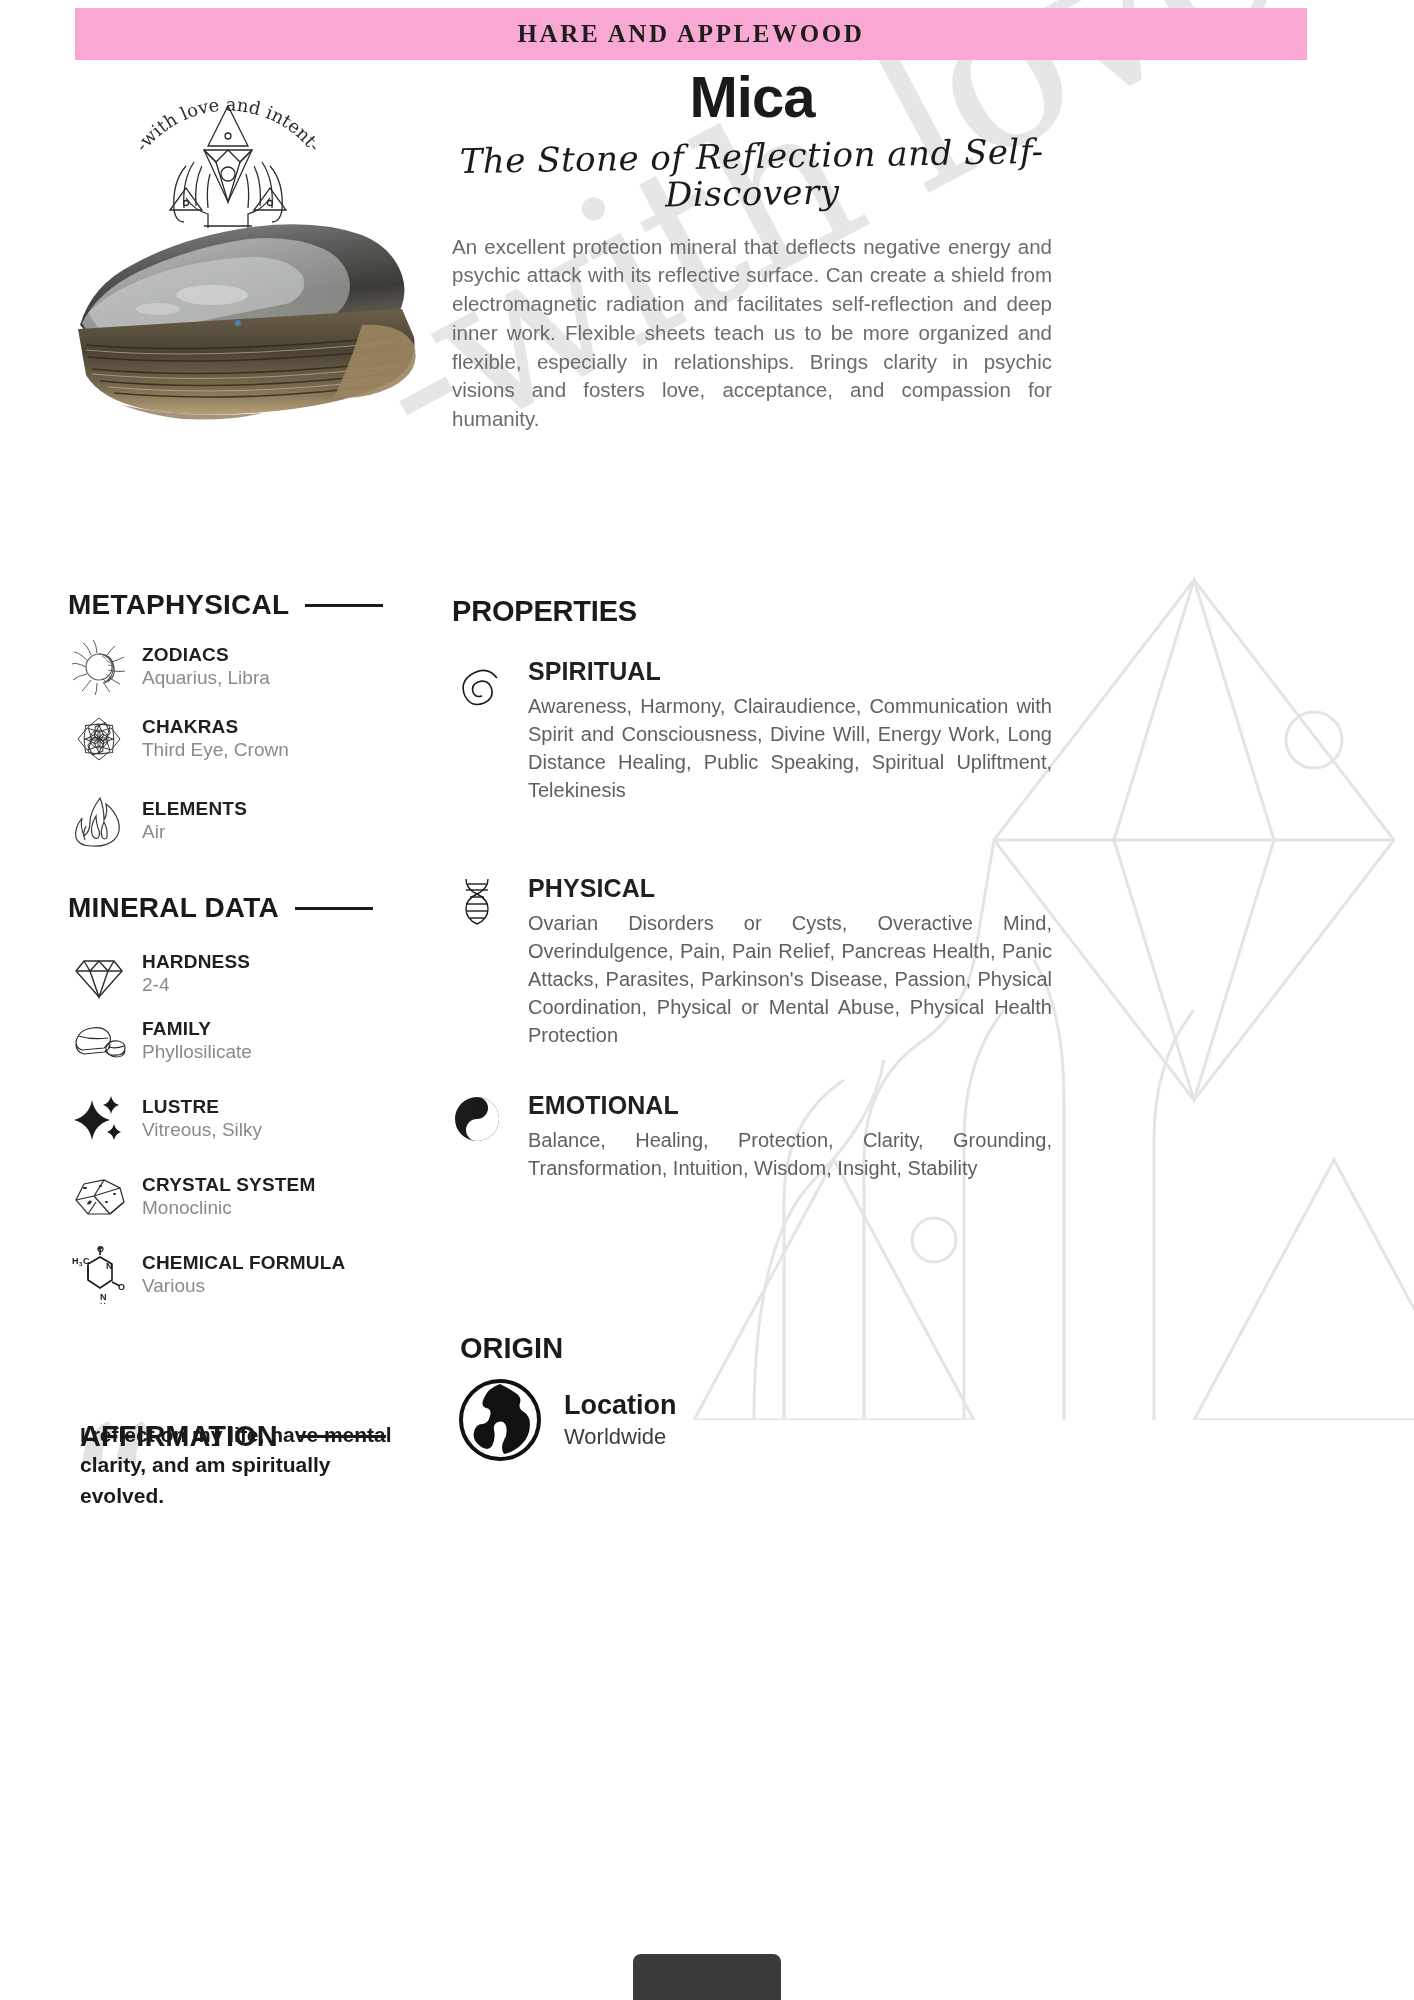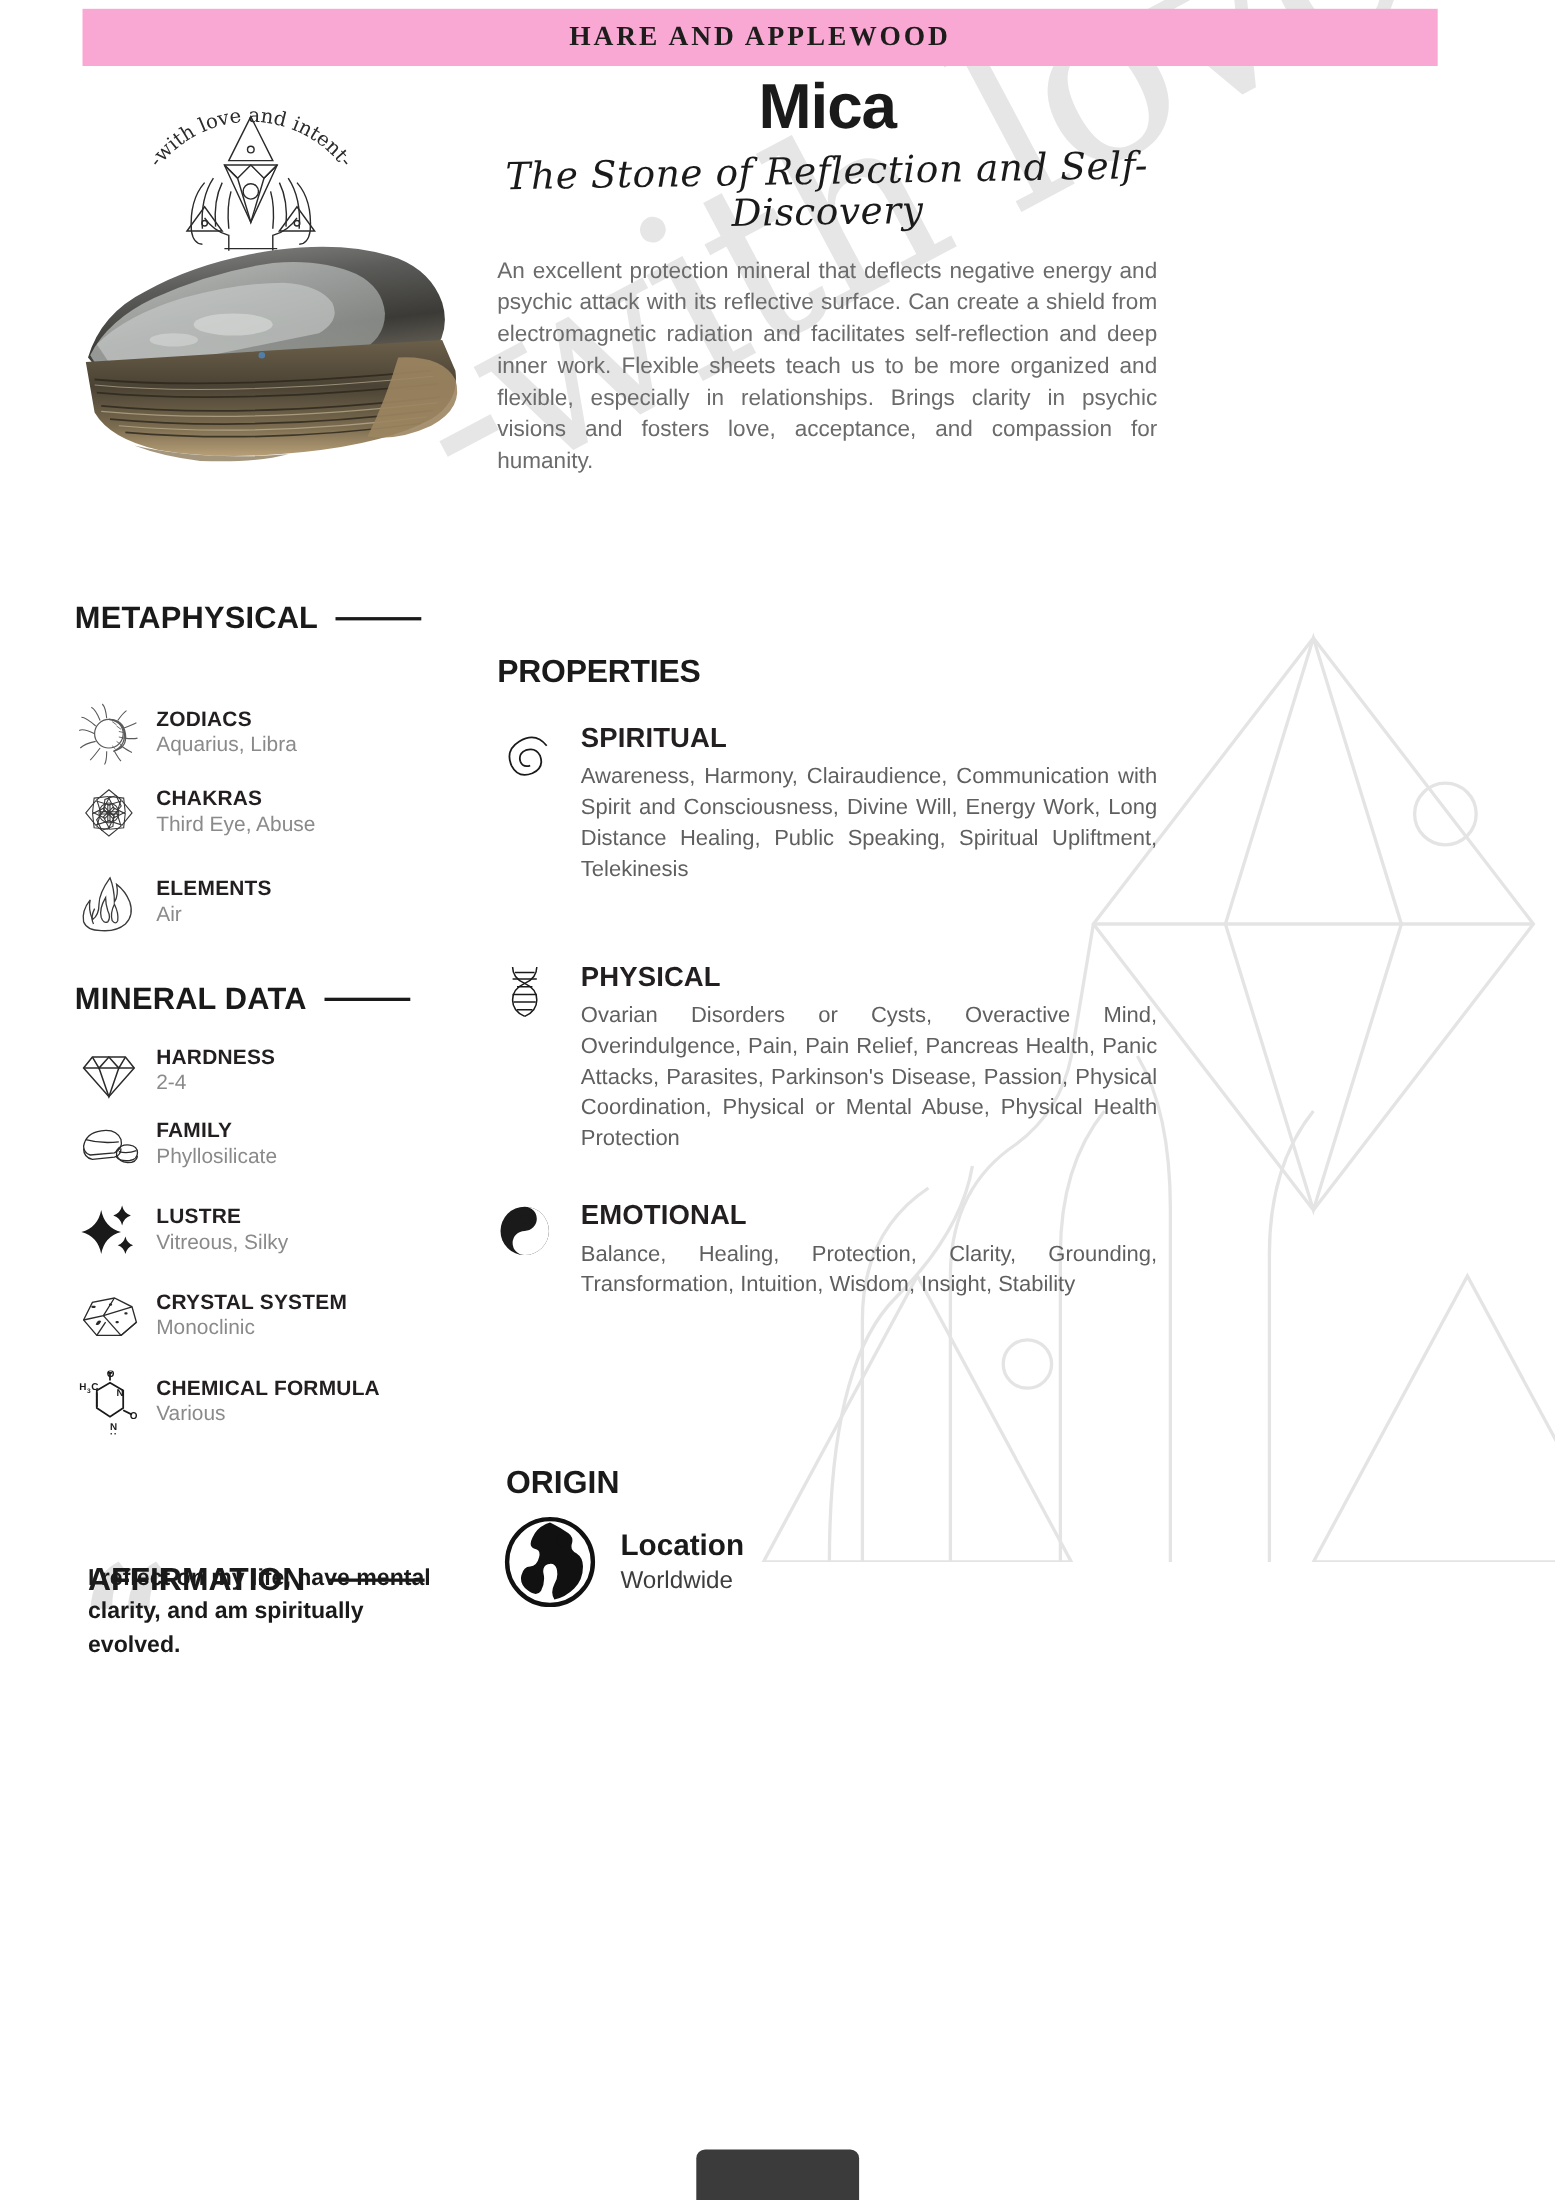--- a/index.html
+++ b/index.html
@@ -435,21 +435,21 @@
       <circle cx="176" cy="118" r="3" fill="#4d86b8" opacity="0.85"></circle>
     </svg>
   </div>
 
   <div class="hero">
     <div class="stone-name">Mica</div>
     <div class="stone-tagline">The Stone of Reflection and Self-Discovery</div>
     <div class="description">An excellent protection mineral that deflects negative energy and psychic attack with its reflective surface. Can create a shield from electromagnetic radiation and facilitates self-reflection and deep inner work. Flexible sheets teach us to be more organized and flexible, especially in relationships. Brings clarity in psychic visions and fosters love, acceptance, and compassion for humanity.</div>
   </div>
 
-  <div class="sec-head" style="left:68px; top:546px;">
+  <div class="sec-head" style="left:68px; top:589px;">
     <span class="label">METAPHYSICAL</span>
     <span class="rule"></span>
   </div>
 
   <div class="attr" style="left:70px; top:638px;">
     <span class="ico">
       <svg viewBox="0 0 58 58" fill="none" stroke="#5a5a5a" stroke-width="1.1">
         <circle cx="29" cy="29" r="13"></circle>
         <path d="M29 16 Q42 16 44 29 Q46 42 33 45 Q44 40 43 29 Q42 18 29 16 Z" fill="#fff"></path>
         <g stroke-width="1">
@@ -499,21 +499,21 @@
           <path d="M48 29 L40 19 L28 23 L28 35 L40 39 Z"></path>
         </g>
         <g transform="rotate(22 29 29)">
           <path d="M29 12 L37 19 L34 29 L24 29 L21 19 Z"></path>
           <path d="M29 46 L37 39 L34 29 L24 29 L21 39 Z"></path>
         </g>
       </svg>
     </span>
     <span class="txt">
       <span class="t">CHAKRAS</span>
-      <span class="v">Third Eye, Abuse</span>
+      <span class="v">Third Eye, Crown</span>
     </span>
   </div>
 
   <div class="attr" style="left:70px; top:792px;">
     <span class="ico">
       <svg viewBox="0 0 58 58" fill="none" stroke="#3a3a3a" stroke-width="1.2">
         <path d="M30 6 Q20 20 20 30 Q20 40 14 44 Q10 34 12 26 Q4 36 6 46 Q9 54 22 54
                  Q36 55 44 48 Q52 40 48 28 Q44 18 36 12 Q38 22 34 28 Q34 16 30 6 Z"></path>
         <path d="M26 24 Q20 34 22 42 Q24 48 28 46 Q31 42 28 36 Q26 30 26 24 Z"></path>
         <path d="M34 30 Q30 38 32 45 Q35 49 37 45 Q38 38 34 30 Z"></path>

